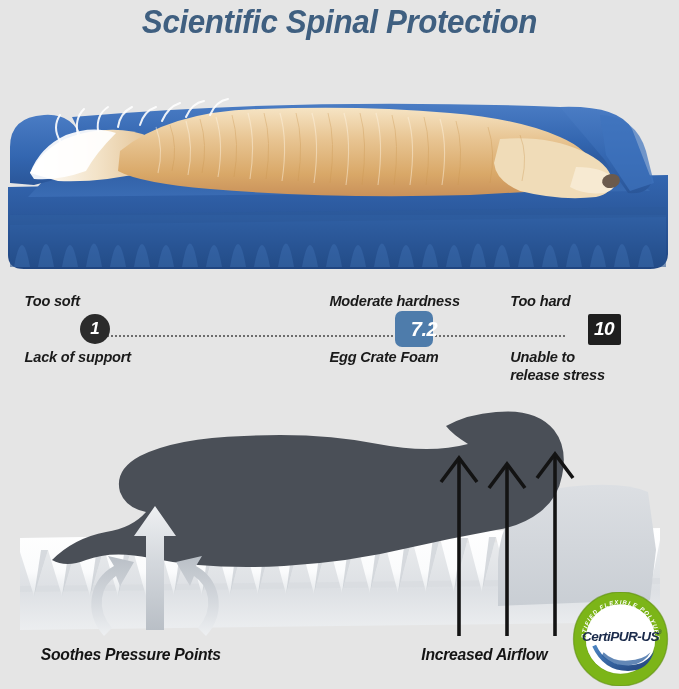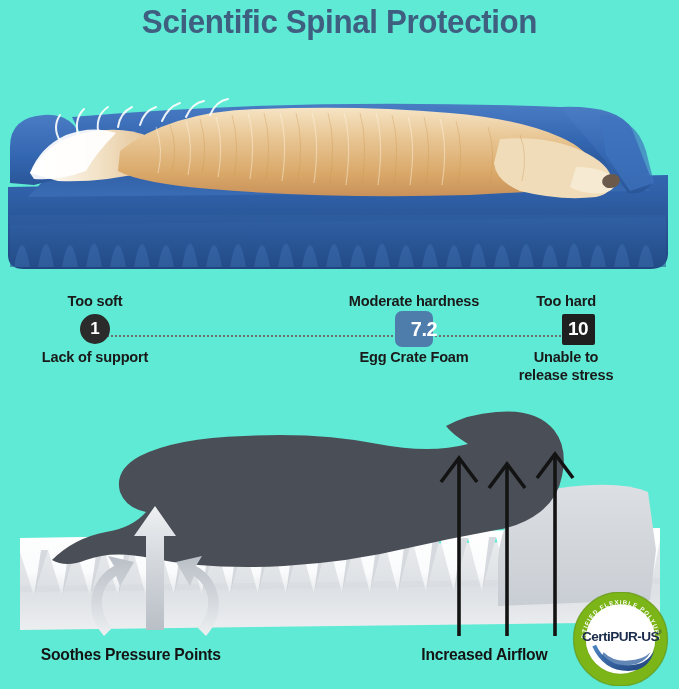--- a/index.html
+++ b/index.html
@@ -10,21 +10,22 @@
     height: 689px;
     background: #ffffff;
     font-family: "Liberation Sans", sans-serif;
     overflow: hidden;
   }
 
   #page {
     position: relative;
     width: 679px;
     height: 689px;
-    background: #5eead4;
+    background: #e5e5e5;
+    font-style: italic;
   }
 
   
   .title {
     position: absolute;
     top: 3px;
     left: 0;
     width: 679px;
     text-align: center;
     font-size: 33px;
@@ -58,21 +59,21 @@
   .scale-line {
     position: absolute;
     top: 43px;
     left: 103px;
     width: 462px;
     height: 0;
     border-top: 2px dotted #6d6d6d;
   }
   .scale-node {
     position: absolute;
-    text-align: center;
+    text-align: left;
   }
   .scale-cap {
     font-size: 15.5px;
     font-weight: bold;
     color: #1a1a1a;
     white-space: nowrap;
     letter-spacing: -0.2px;
     transform: scaleX(0.94);
   }
   .scale-sub {
@@ -112,21 +113,21 @@
     background: #1f1f1f;
     font-size: 19px;
     letter-spacing: -0.5px;
     margin-left: 24px;
   }
   .node-row { height: 38px; display: flex; align-items: center; justify-content: center; }
 
   
   #node-soft   { left: 20px;  top: 0;  width: 150px; }
   #node-mod    { left: 324px; top: 0;  width: 180px; }
-  #node-hard   { left: 479px; top: 0;  width: 174px; }
+  #node-hard   { left: 505px; top: 0;  width: 174px; }
 
   
   .illus {
     position: absolute;
     left: 0;
     top: 400px;
     width: 679px;
     height: 240px;
   }
   .illus svg { display: block; }

